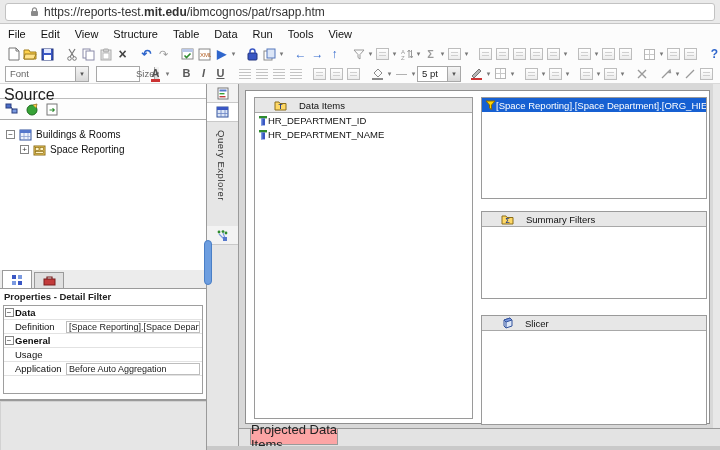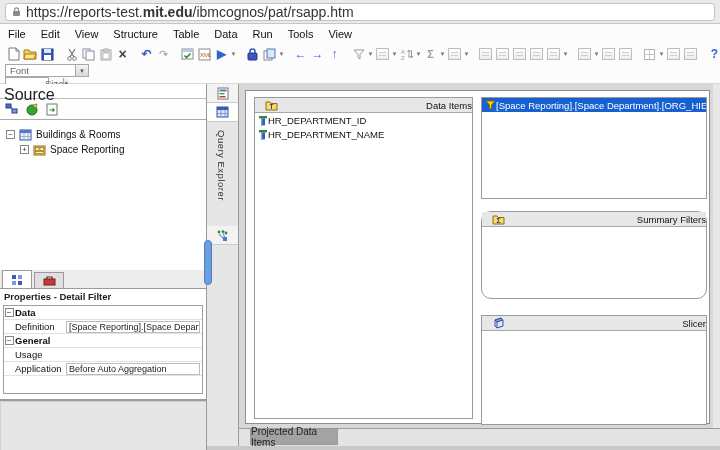--- a/index.html
+++ b/index.html
@@ -2,31 +2,31 @@
 <html><head>
 <meta charset="utf-8">
 <style>
   * { margin:0; padding:0; box-sizing:border-box; }
   html,body { width:720px; height:450px; overflow:hidden; }
   body { font-family:"Liberation Sans", sans-serif; background:#e8e8e8; }
   #app { position:relative; width:720px; height:450px; background:#e8e8e8; }
 
   
   .addressbar { position:absolute; left:0; top:0; width:720px; height:24px; background:#eaeaea; border-bottom:1px solid #c6c6c6; }
-  .urlbox { position:absolute; left:5px; right:5px; top:3px; height:18px; background:#fff; border:1px solid #c2c2c2; border-radius:3px; display:flex; align-items:center; padding:0 6px; font-size:14px; color:#333; }
+  .urlbox { position:absolute; left:5px; right:5px; top:3px; height:18px; background:#fff; border:1px solid #c2c2c2; border-radius:3px; display:flex; align-items:center; padding:0 24px; font-size:12px; color:#333; }
   .urlbox .lock { margin-right:5px; display:inline-flex; }
   .url-bold { font-weight:bold; }
 
   
   .menubar { position:absolute; left:0; top:24px; width:720px; height:20px; background:#fcfcfc; display:flex; align-items:center; padding-left:8px; gap:15px; font-size:11px; color:#111; }
   .menubar span { cursor:default; }
 
   
   .toolbar1 { position:absolute; left:0; top:44px; width:720px; height:20px; background:#fcfcfc; display:flex; align-items:center; padding-left:5px; }
-  .toolbar2 { position:absolute; left:0; top:64px; width:720px; height:20px; background:#fcfcfc; border-bottom:1px solid #d9d9d9; display:flex; padding-left:5px;flex-direction:column; }
+  .toolbar2 { position:absolute; left:0; top:64px; width:720px; height:20px; background:#fcfcfc; border-bottom:1px solid #d9d9d9; display:flex; align-items:center; padding-left:5px; }
   .tbtn { width:17px; height:16px; display:flex; align-items:center; justify-content:center; flex:0 0 auto; }
   .caret { font-size:7px; color:#777; width:7px; text-align:center; flex:0 0 auto; }
   .gap { width:7px; flex:0 0 auto; }
   .g-blue { color:#2f66cc; font-size:12px; font-weight:bold; line-height:1; }
   .g-gray { color:#9a9a9a; font-size:11px; line-height:1; }
   .g-dark { color:#444; font-size:12px; font-weight:bold; line-height:1; }
   .ph { width:13px; height:12px; border:1px solid #bdbdbd; background:linear-gradient(#ffffff,#ececec); position:relative; }
   .ph::before { content:""; position:absolute; left:2px; right:2px; top:3px; height:6px;
     background:repeating-linear-gradient(to bottom,#cfcfcf 0 1px, transparent 1px 3px); }
   .al { width:12px; height:10px; background:repeating-linear-gradient(to bottom,#c3c3c3 0 1px, transparent 1px 3px); }
@@ -63,31 +63,31 @@
   .explorer { position:absolute; left:207px; top:84px; width:32px; height:366px; background:#e6e6e6; border-right:1px solid #9a9a9a; }
   .exp-tab { width:31px; height:19px; display:flex; align-items:center; justify-content:center; border-bottom:1px solid #c9c9c9; background:#f3f3f3; }
   .exp-label { writing-mode:vertical-rl; font-size:9.5px; color:#333; margin:8px 0 0 9px; letter-spacing:0.5px; }
   .v-splitter { position:absolute; left:204px; top:240px; width:8px; height:45px; background:#6d9ee0; border-radius:4px; border:1px solid #4a7fc6; }
   .h-splitter { position:absolute; left:455px; top:84px; width:42px; height:6px; background:#6d9ee0; border-radius:3px; border:1px solid #4a7fc6; }
 
   
   .workspace { position:absolute; left:239px; top:84px; width:474px; height:344px; background:#d8d8d8; }
   .ws-inner { position:absolute; left:6px; top:6px; width:465px; height:334px; background:#fff; border:1px solid #8f8f8f; }
   .panel { position:absolute; border:1px solid #9a9a9a; background:#fff; }
-  .panel-header { height:15px; background:#e7e7e7; border-bottom:1px solid #a8a8a8; display:flex; align-items:center; gap:12px; padding-left:10px; font-size:9.5px; color:#111;justify-content:space-between; }
+  .panel-header { height:15px; background:#e7e7e7; border-bottom:1px solid #a8a8a8; display:flex; align-items:center; gap:12px; padding-left:19px; font-size:9.5px; color:#111; }
   .item-row { display:flex; align-items:center; gap:0; height:14px; padding-left:3px; font-size:9.5px; color:#111; }
   .item-row.selected { background:#1660d2; color:#fff; }
   .p-dataitems { left:8px; top:6px; width:219px; height:322px; }
   .p-detail { left:235px; top:6px; width:226px; height:102px; }
-  .p-summary { left:235px; top:120px; width:226px; height:88px;border-radius:10px; }
+  .p-summary { left:235px; top:120px; width:226px; height:88px; }
   .p-slicer { left:235px; top:224px; width:226px; height:110px; }
 
   
   .bottom-bar { position:absolute; left:239px; top:428px; width:481px; height:18px; background:#e3e3e3; border-top:1px solid #9a9a9a; }
-  .bottom-tab { position:absolute; left:11px; top:0; width:88px; height:16px; background:#a3a3a3; border:1px solid #9a9a9a; border-top:none; display:flex; align-items:center; justify-content:center; font-size:10px; color:#222; }
+  .bottom-tab { position:absolute; left:11px; top:0; width:88px; height:16px; background:#fca5a5; border:1px solid #9a9a9a; border-top:none; display:flex; align-items:center; justify-content:center; font-size:13px; color:#222; }
   .bottom-edge { position:absolute; left:207px; top:446px; width:513px; height:4px; background:#c9c9c9; }
 
   svg { display:block; }
 </style>
 </head>
 <body>
 
 <div id="app">
 
   <div class="addressbar">

